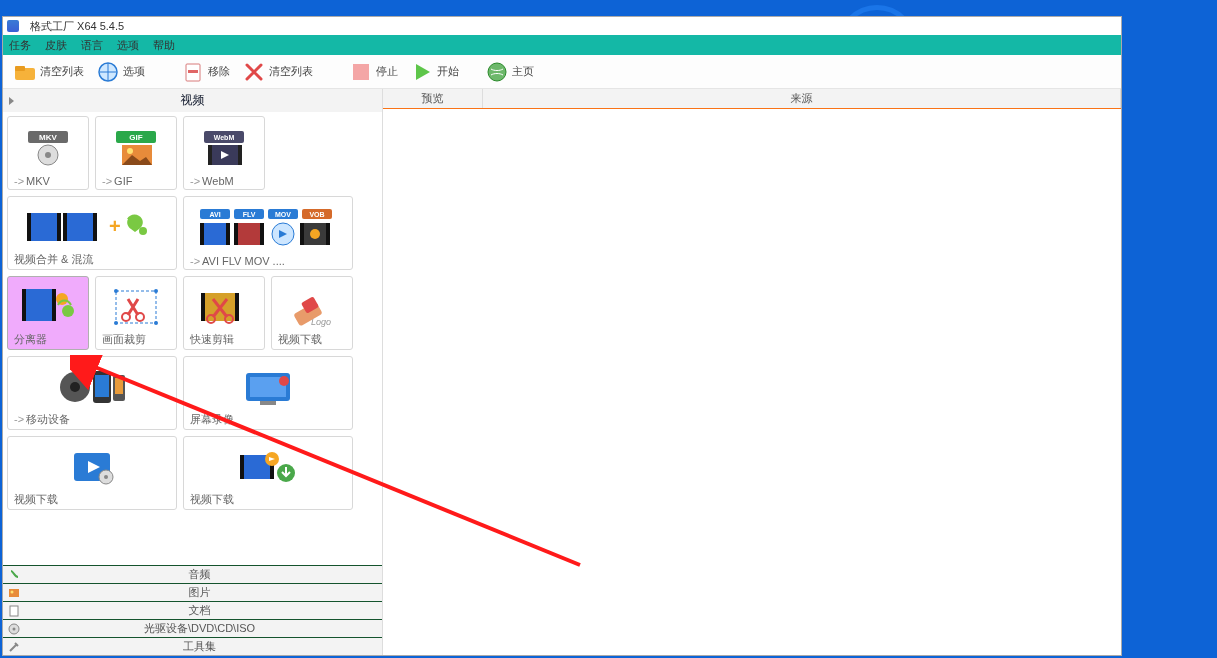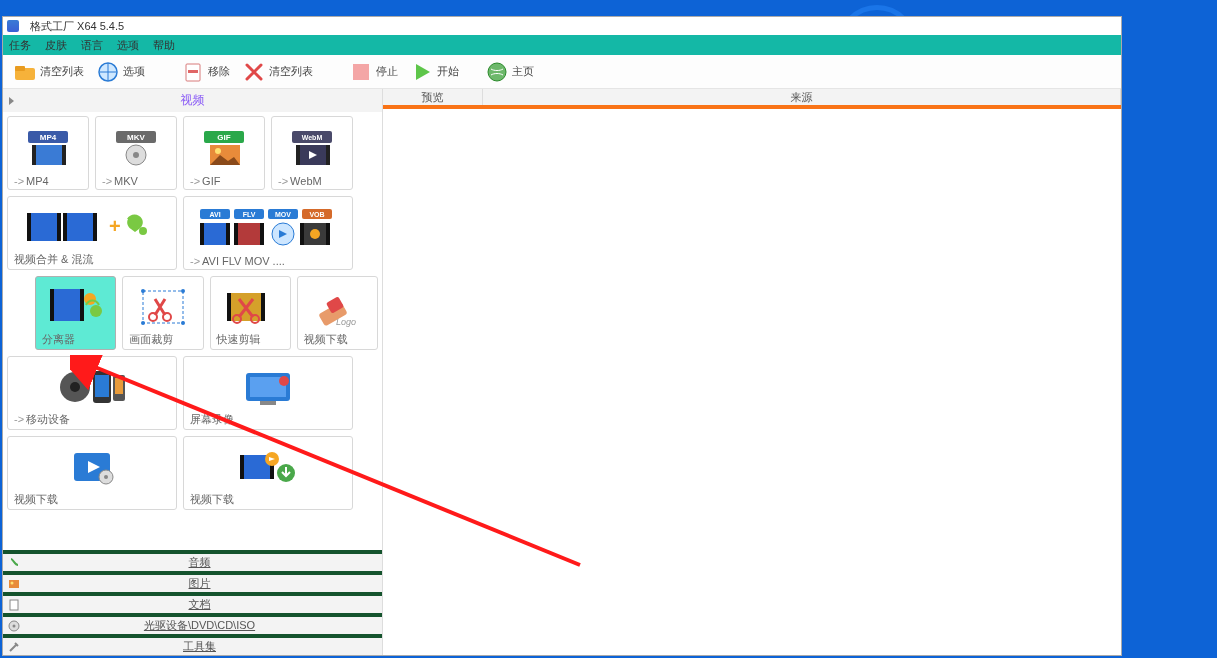--- a/index.html
+++ b/index.html
@@ -79,21 +79,21 @@
   .left-panel {
     width: 380px;
     background: #fff;
     display: flex;
     flex-direction: column;
     border-right: 1px solid #ddd;
   }
   .cat-header {
     text-align: center;
     font-size: 12px;
-    color: #8b5cf6;
+    color: #0f172a;
     padding: 3px 0;
     background: #f3f3f3;
     position: relative;
   }
   .cat-header .arrow {
     position: absolute;
     left: 6px; top: 50%;
     transform: translateY(-50%);
     width:0;height:0;
     border-top:4px solid transparent;
@@ -117,62 +117,60 @@
     border-radius: 3px;
     display: flex;
     flex-direction: column;
     justify-content: flex-end;
     padding: 4px 6px 2px 6px;
     position: relative;
     color: #666;
     font-size: 11px;
   }
   .tile.sel {
-    background: #5eead4;
+    background: #f0abfc;
     border-color: #b0b0b0;
-    margin-left: 28px;
   }
   .tile .icon-area {
     flex:1;
     display:flex;
     align-items:center;
     justify-content:center;
   }
   .tile .label { white-space: nowrap; }
   .tile .arrow-prefix { color:#999; margin-right:2px; }
   .w1 { width: 82px; }
   .w2 { width: 170px; }
   .cat-bar {
     display:flex;
     align-items:center;
     padding: 1px 4px;
     background:#f3f3f3;
     font-size:11px;
     color:#555;
-    border-top:4px solid #14532d;
+    border-top:1px solid #14532d;
     position:relative;
-    text-decoration:underline;
   }
   .cat-bar .mini-icon {
     width:14px;height:14px;
     margin-right:0;
     display:flex;align-items:center;justify-content:center;
   }
   .cat-bar .cat-label { flex:1; text-align:center; }
   .right-panel {
     flex:1;
     background:#fff;
     display:flex;
     flex-direction:column;
   }
   .list-header {
     height:20px;
     display:flex;
     background:#f3f3f3;
-    border-bottom:4px solid #f97316;
+    border-bottom:1px solid #f97316;
     font-size:11px;
     color:#555;
     text-align:right;
   }
   .list-header > div {
     display:flex;
     align-items:center;
     justify-content:center;
     border-right:1px solid #ddd;
   }
@@ -306,32 +304,20 @@
   <div class="content">
 
     <div class="left-panel">
       <div class="cat-header">
         <span class="arrow"></span>
         <span>视频</span>
       </div>
       <div class="grid-area">
 
         <div class="tile-row">
-          <div class="tile w1">
-            <div class="icon-area">
-                <svg width="44" height="38">
-                  <rect x="2" y="2" width="40" height="12" rx="2" fill="#3a5aa8"></rect>
-                  <text x="22" y="11" text-anchor="middle" fill="#fff" font-size="8" font-weight="bold">MP4</text>
-                  <rect x="10" y="16" width="26" height="20" fill="#3a7bd5"></rect>
-                  <rect x="6" y="16" width="4" height="20" fill="#222"></rect>
-                  <rect x="36" y="16" width="4" height="20" fill="#222"></rect>
-                </svg>
-              </div>
-            <div class="label"><span class="arrow-prefix">-&gt;</span><span>MP4</span></div>
-          </div>
           <div class="tile w1">
             <div class="icon-area">
                 <svg width="44" height="38">
                   <rect x="2" y="2" width="40" height="12" rx="2" fill="#6a6a6a"></rect>
                   <text x="22" y="11" text-anchor="middle" fill="#fff" font-size="8" font-weight="bold">MKV</text>
                   <circle cx="22" cy="26" r="10" fill="#ddd" stroke="#888"></circle>
                   <circle cx="22" cy="26" r="3" fill="#888"></circle>
                 </svg>
               </div>
             <div class="label"><span class="arrow-prefix">-&gt;</span><span>MKV</span></div>

